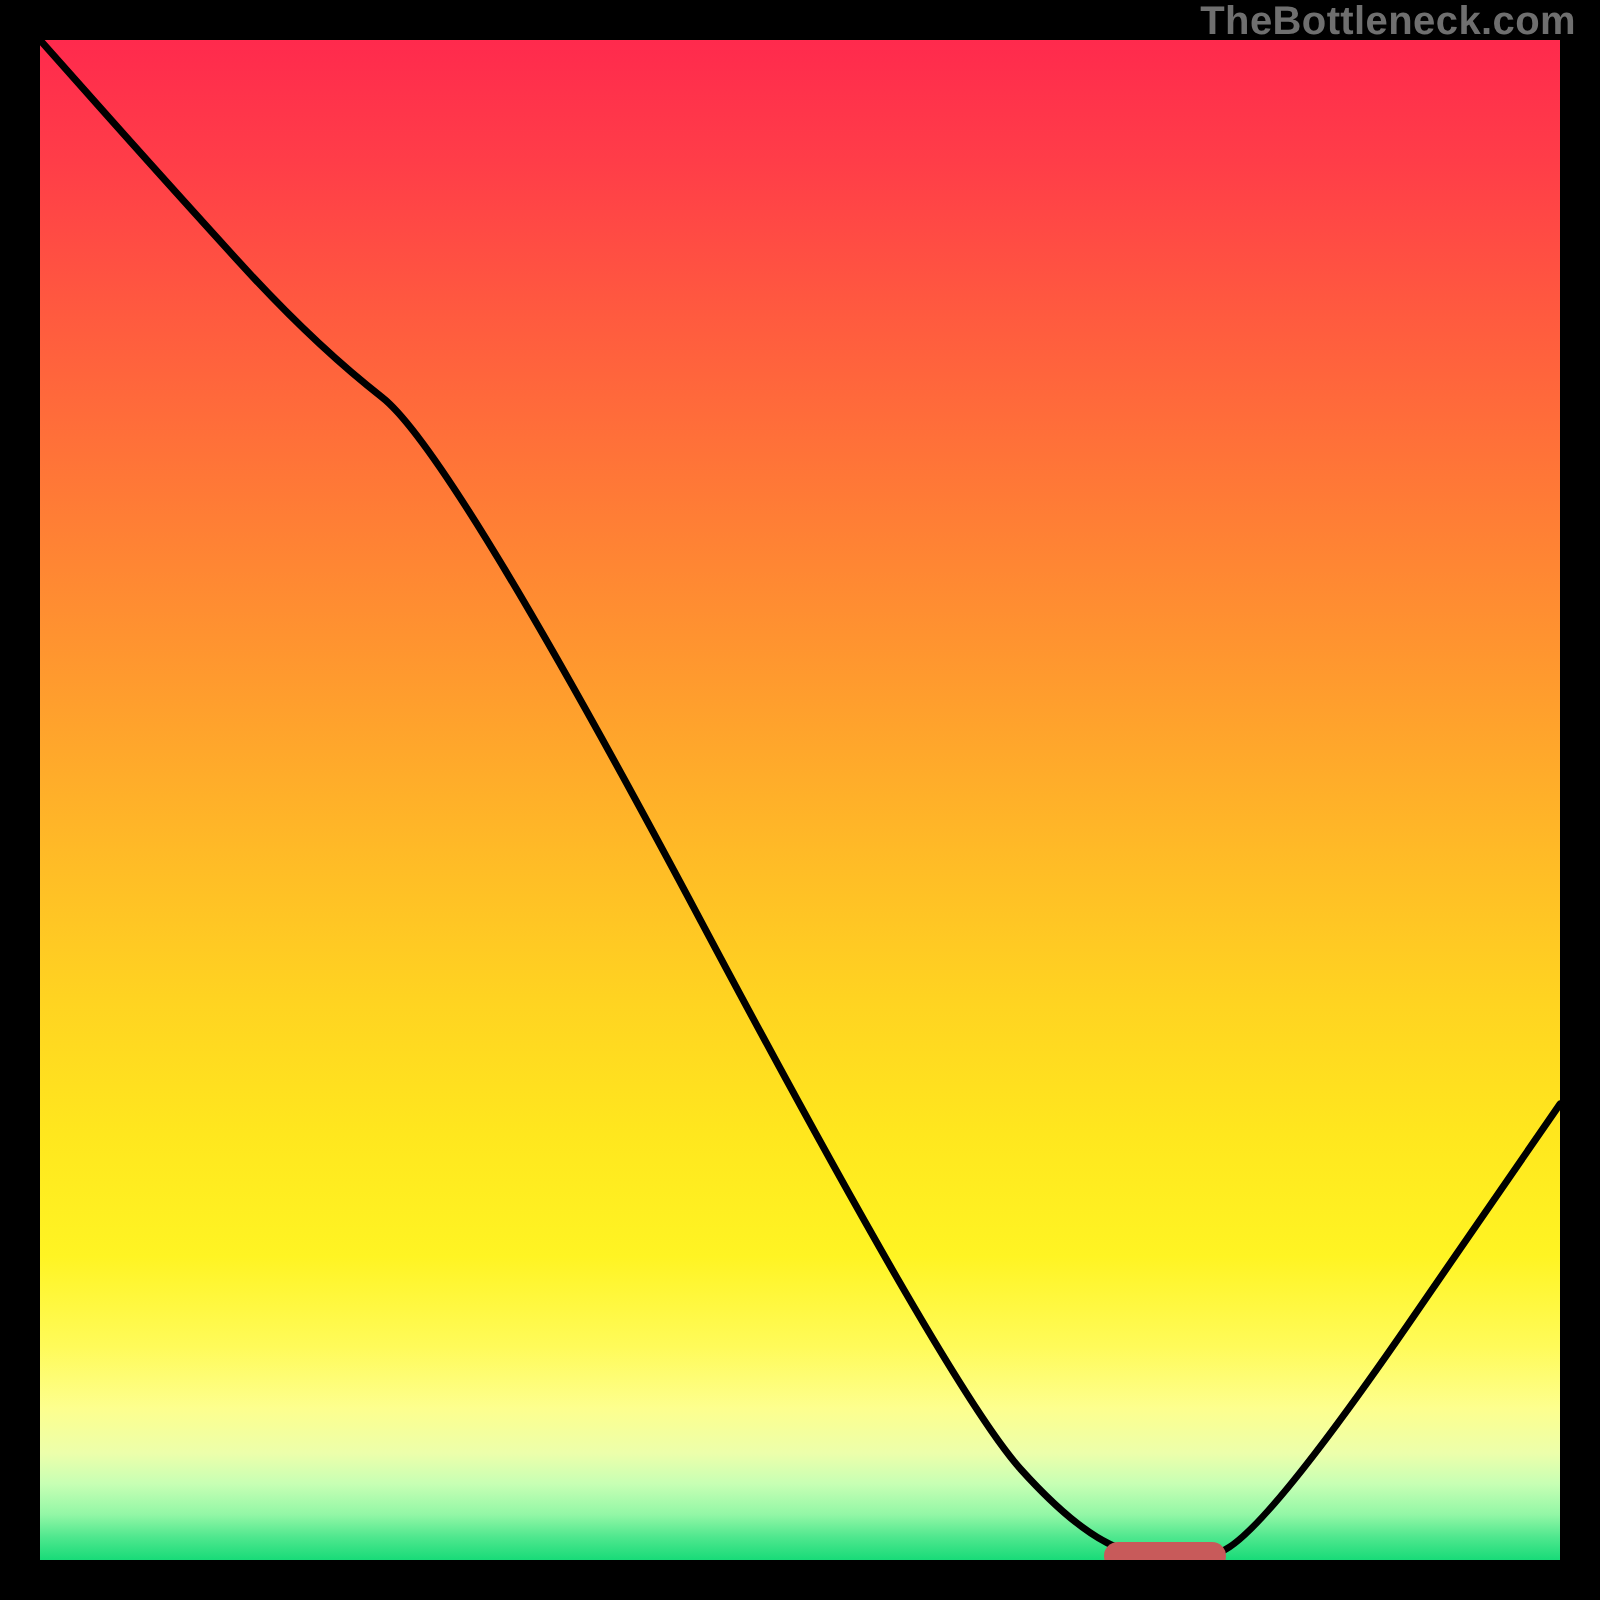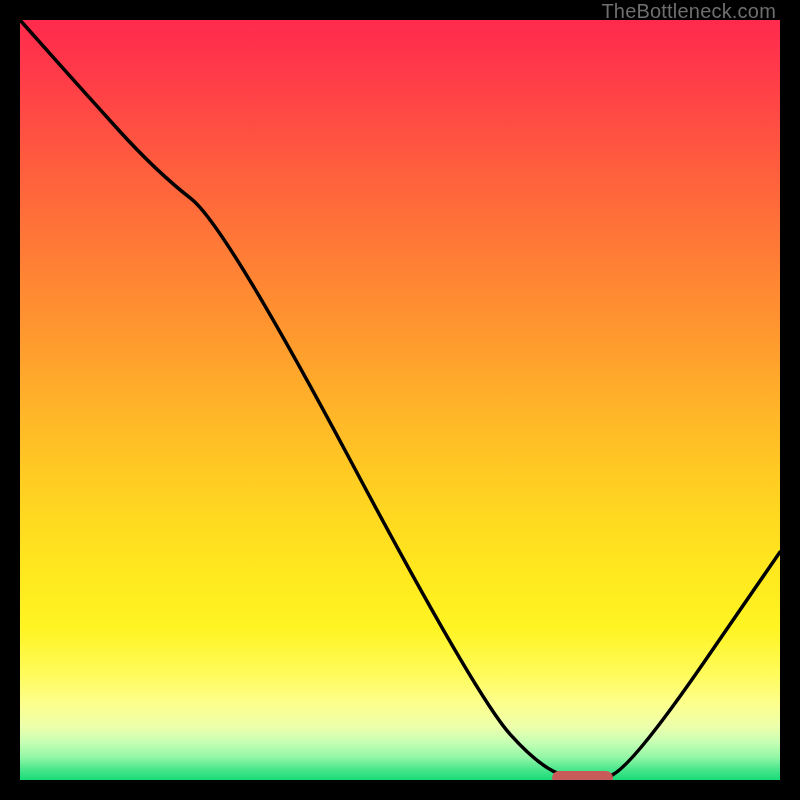--- a/index.html
+++ b/index.html
@@ -23,24 +23,24 @@
     z-index: 10;
   }
   .border.top    { left: 0; top: 0; width: 800px; height: 20px; }
   .border.bottom { left: 0; bottom: 0; width: 800px; height: 20px; }
   .border.left   { left: 0; top: 0; width: 20px; height: 800px; }
   .border.right  { right: 0; top: 0; width: 20px; height: 800px; }
 
   .watermark {
     position: absolute;
     top: 0px;
-    right: 24px;
+    right: 12px;
     color: #6f6f6f;
     font-size: 20px;
-    font-weight: 400;
+    font-weight: 700;
     letter-spacing: 0.2px;
     z-index: 20;
   }
 
   .plot {
     position: absolute;
     left: 20px;
     top: 20px;
     width: 760px;
     height: 760px;

